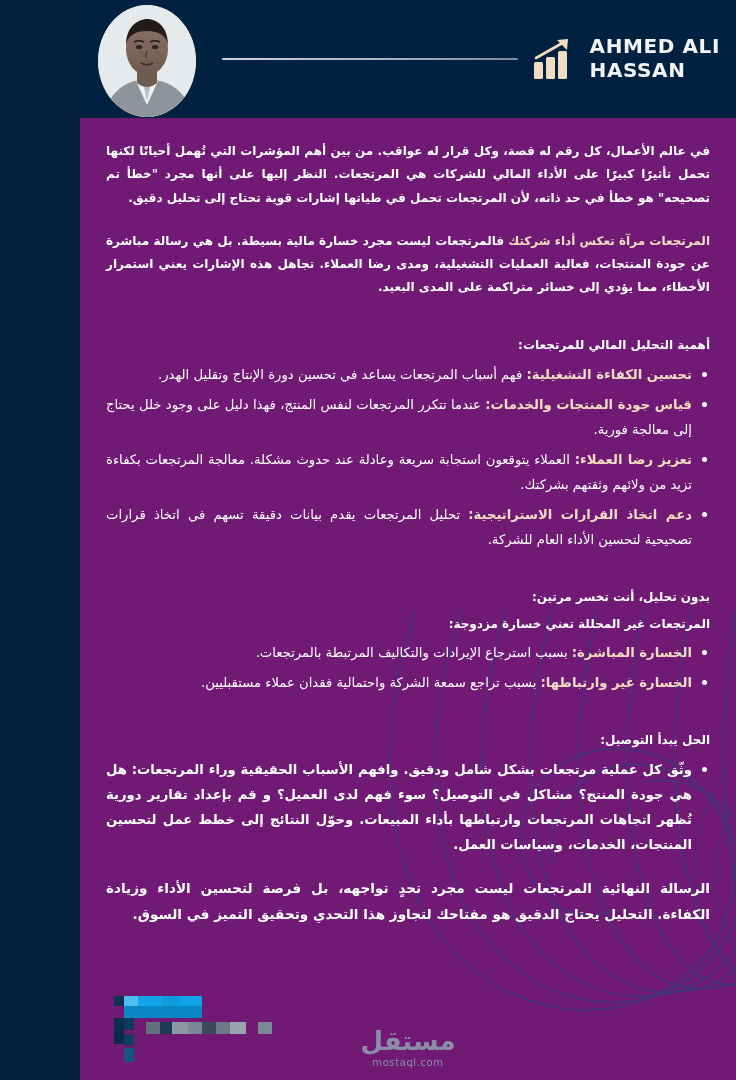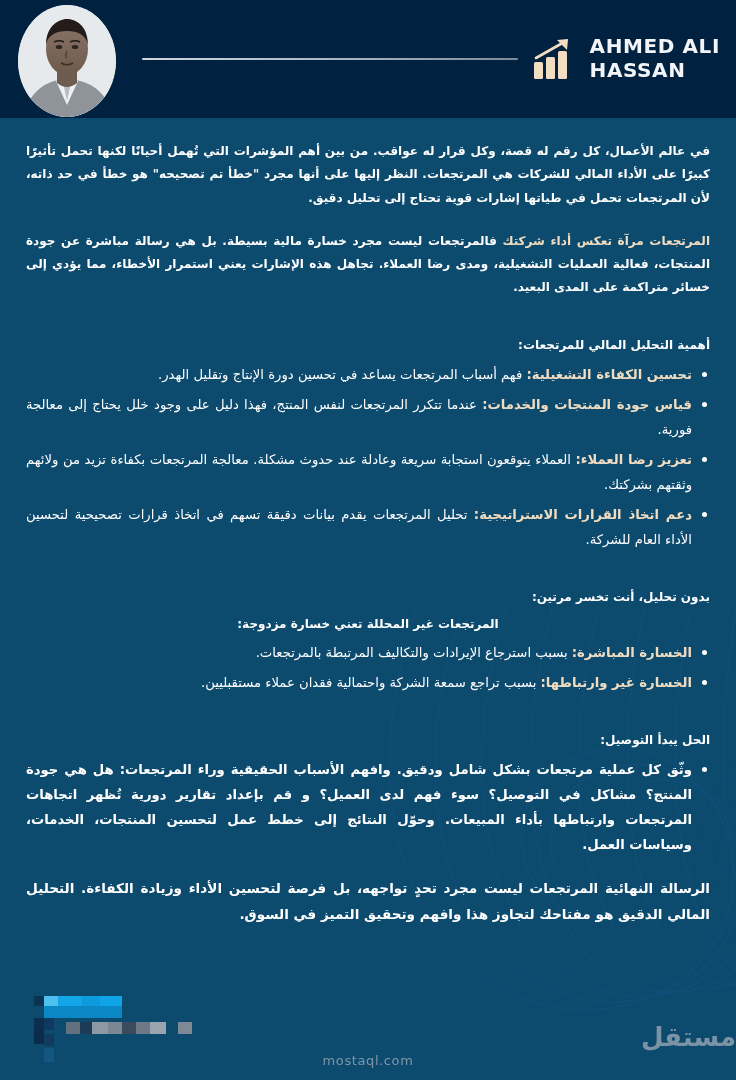--- a/index.html
+++ b/index.html
@@ -13,25 +13,25 @@
     overflow: hidden;
     background: #04203c;
     font-family: "DejaVu Sans", "Liberation Sans", sans-serif;
     color: #ffffff;
     position: relative;
   }
 
   
   .page {
     position: relative;
-    width: 736px;
+    width: 656px;
     height: 1080px;
     background:
       radial-gradient(120% 85% at 50% 45%, #0a2a48 0%, #052murky 0%, #042votes 0%, #04203c 62%, #02182f 100%);
-    background-color: #0c4a6e;
+    background-color: #701a75;
     overflow: hidden;
   }
 
   
   .swirls {
     position: absolute;
     right: -120px;
     bottom: -150px;
     width: 480px;
     height: 620px;
@@ -132,21 +132,21 @@
   }
 
   h3.section-heading {
     margin: 16px 0 6px 0;
     font-size: 12px;
     font-weight: bold;
     color: #ffffff;
     text-align: right;
     line-height: 1.7;
   }
-  h3.section-heading.sub { margin-top: 0; text-align: center; }
+  h3.section-heading.sub { margin-top: 0; }
 
   ul.bullets {
     list-style: none;
     margin: 0 0 4px 0;
     padding: 0;
   }
   ul.bullets > li {
     position: relative;
     margin: 0 0 5px 0;
     padding-right: 18px;
@@ -217,25 +217,24 @@
   }
   .wm-arabic {
     display: block;
     font-size: 26px;
     font-weight: bold;
     color: #90a0b0;
     letter-spacing: 1px;
     line-height: 1.05;
     direction: rtl;
     opacity: .85;
-    text-align: right;
   }
   .wm-latin {
     display: block;
-    font-size: 13px;
+    font-size: 10px;
     color: #8d9daf;
     letter-spacing: .6px;
     margin-top: 2px;
     opacity: .9;
   }
 </style>
 </head>
 <body>
 
 <div class="page">
@@ -346,21 +345,21 @@
     </ul>
 
     <div class="gap-md"></div>
 
     <h3 class="section-heading">الحل يبدأ التوصيل:</h3>
 
     <ul class="bullets">
       <li style="font-weight:bold;"><span>وثّق كل عملية مرتجعات بشكل شامل ودقيق. وافهم الأسباب الحقيقية وراء المرتجعات: هل هي جودة المنتج؟ مشاكل في التوصيل؟ سوء فهم لدى العميل؟ و قم بإعداد تقارير دورية تُظهر اتجاهات المرتجعات وارتباطها بأداء المبيعات. وحوّل النتائج إلى خطط عمل لتحسين المنتجات، الخدمات، وسياسات العمل.</span></li>
     </ul>
 
-    <p class="closing">الرسالة النهائية المرتجعات ليست مجرد تحدٍ تواجهه، بل فرصة لتحسين الأداء وزيادة الكفاءة. التحليل المالي الدقيق هو مفتاحك لتجاوز هذا وافهم وتحقيق التميز في السوق.</p>
+    <p class="closing">الرسالة النهائية المرتجعات ليست مجرد تحدٍ تواجهه، بل فرصة لتحسين الأداء وزيادة الكفاءة. التحليل يحتاج الدقيق هو مفتاحك لتجاوز هذا التحدي وتحقيق التميز في السوق.</p>
 
   </main>
 
   <footer class="footer">
 
     <div class="pixel-logo">
       <svg viewBox="0 0 180 70" xmlns="http://www.w3.org/2000/svg" shape-rendering="crispEdges">
         <rect x="8" y="0" width="10" height="10" fill="#0c3254"></rect>
         <rect x="18" y="0" width="14" height="10" fill="#4ec0ef"></rect>
         <rect x="32" y="0" width="24" height="10" fill="#12a6e8"></rect>

